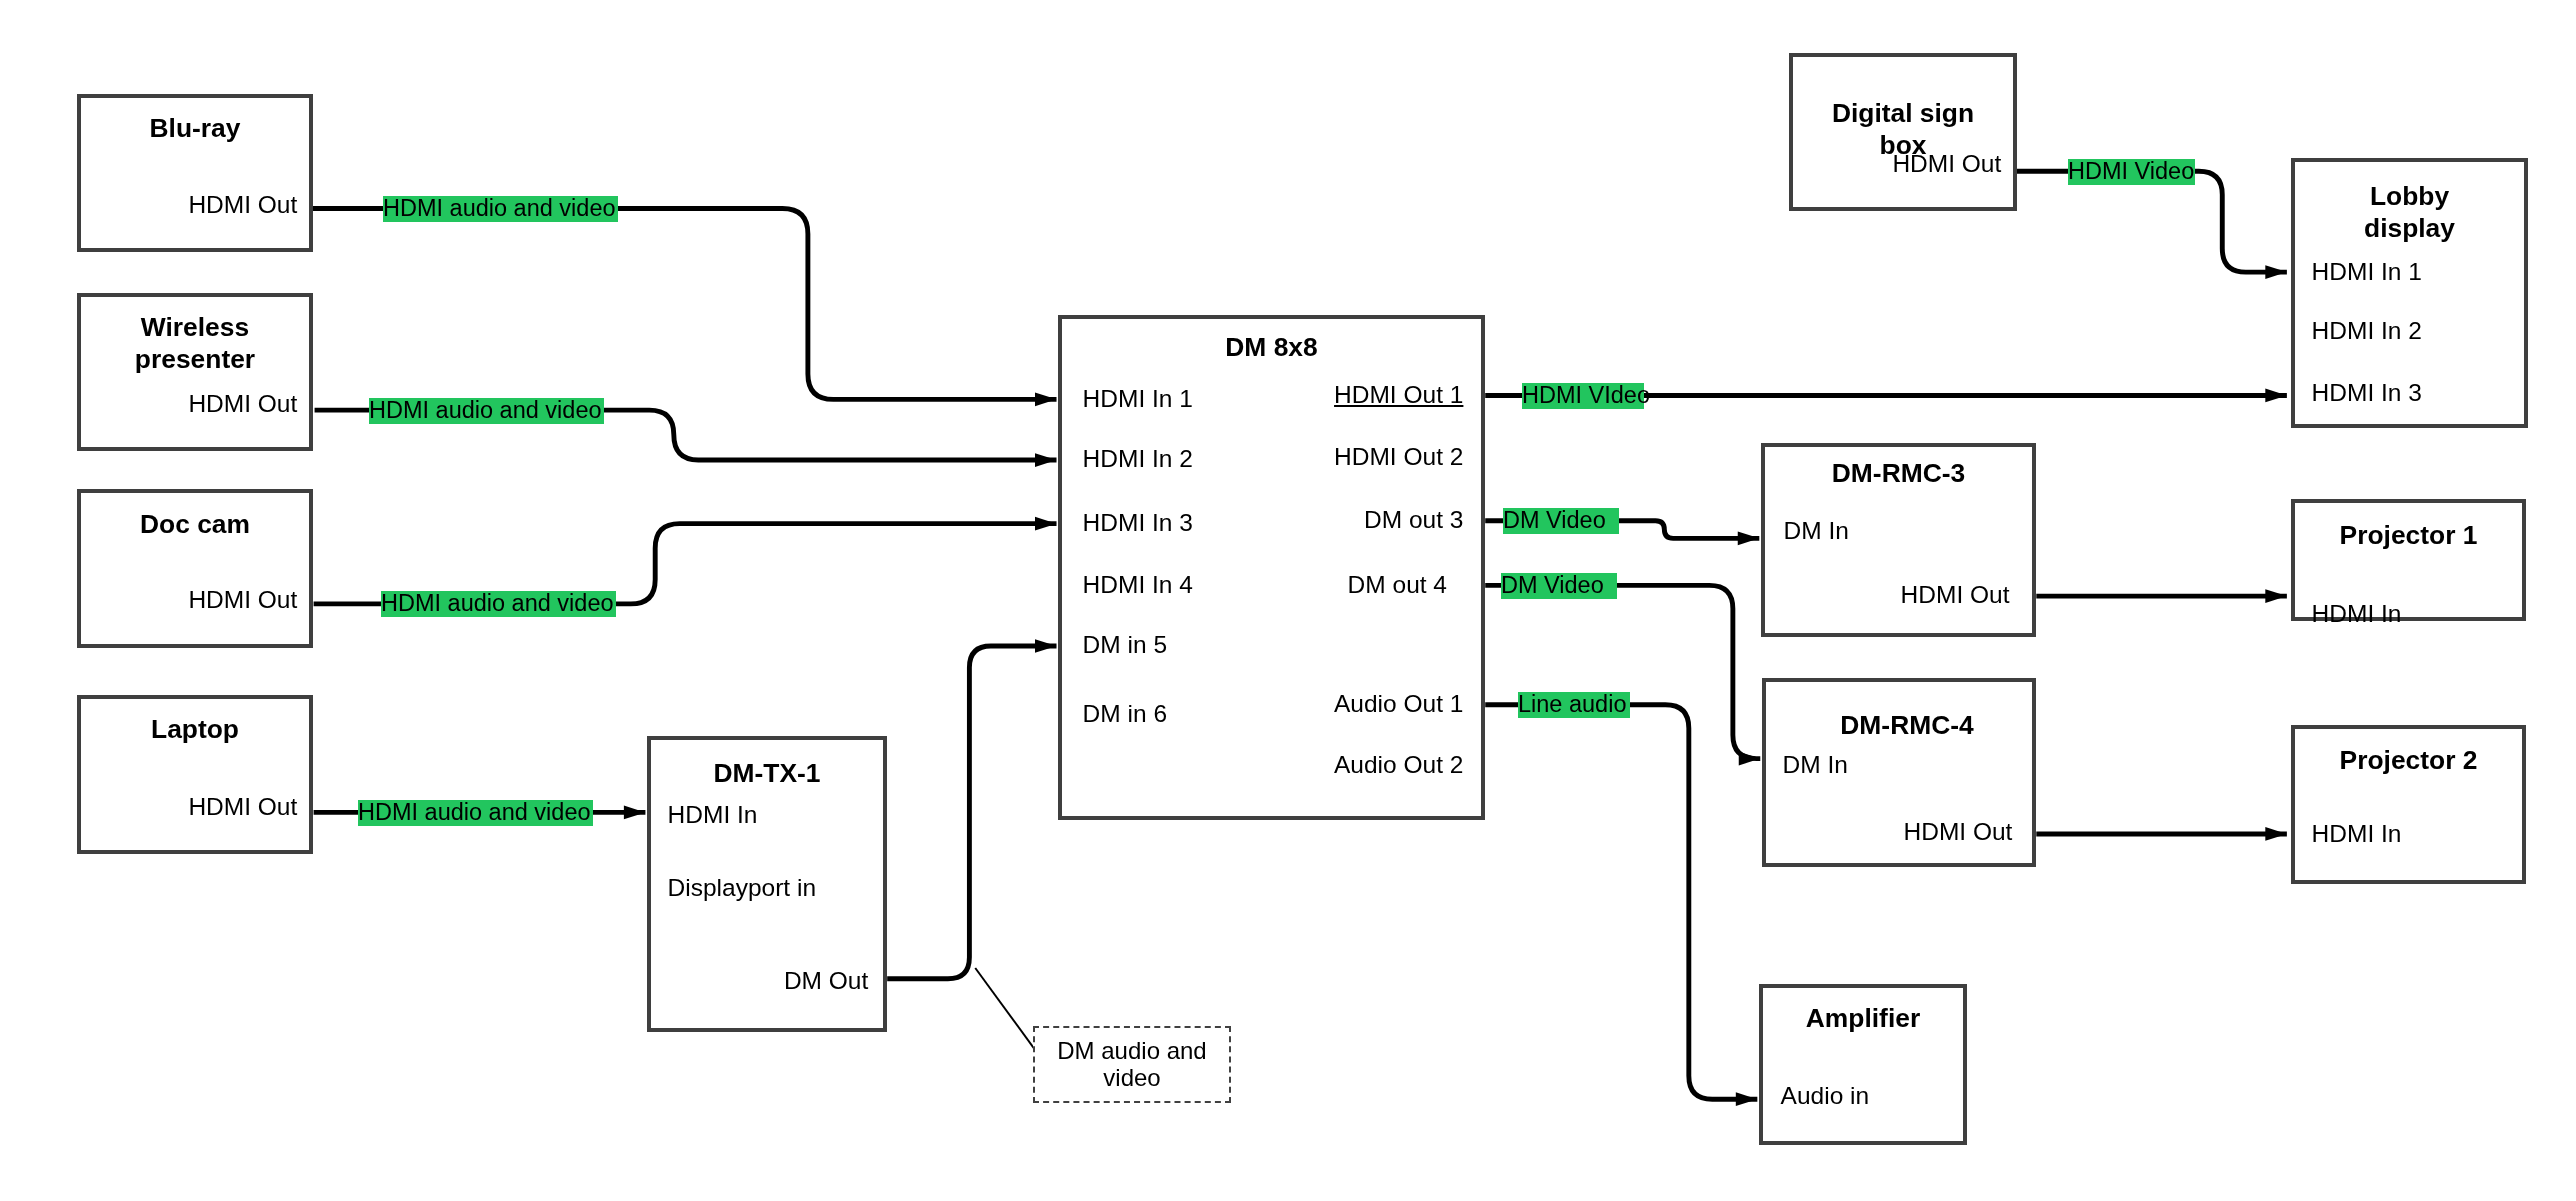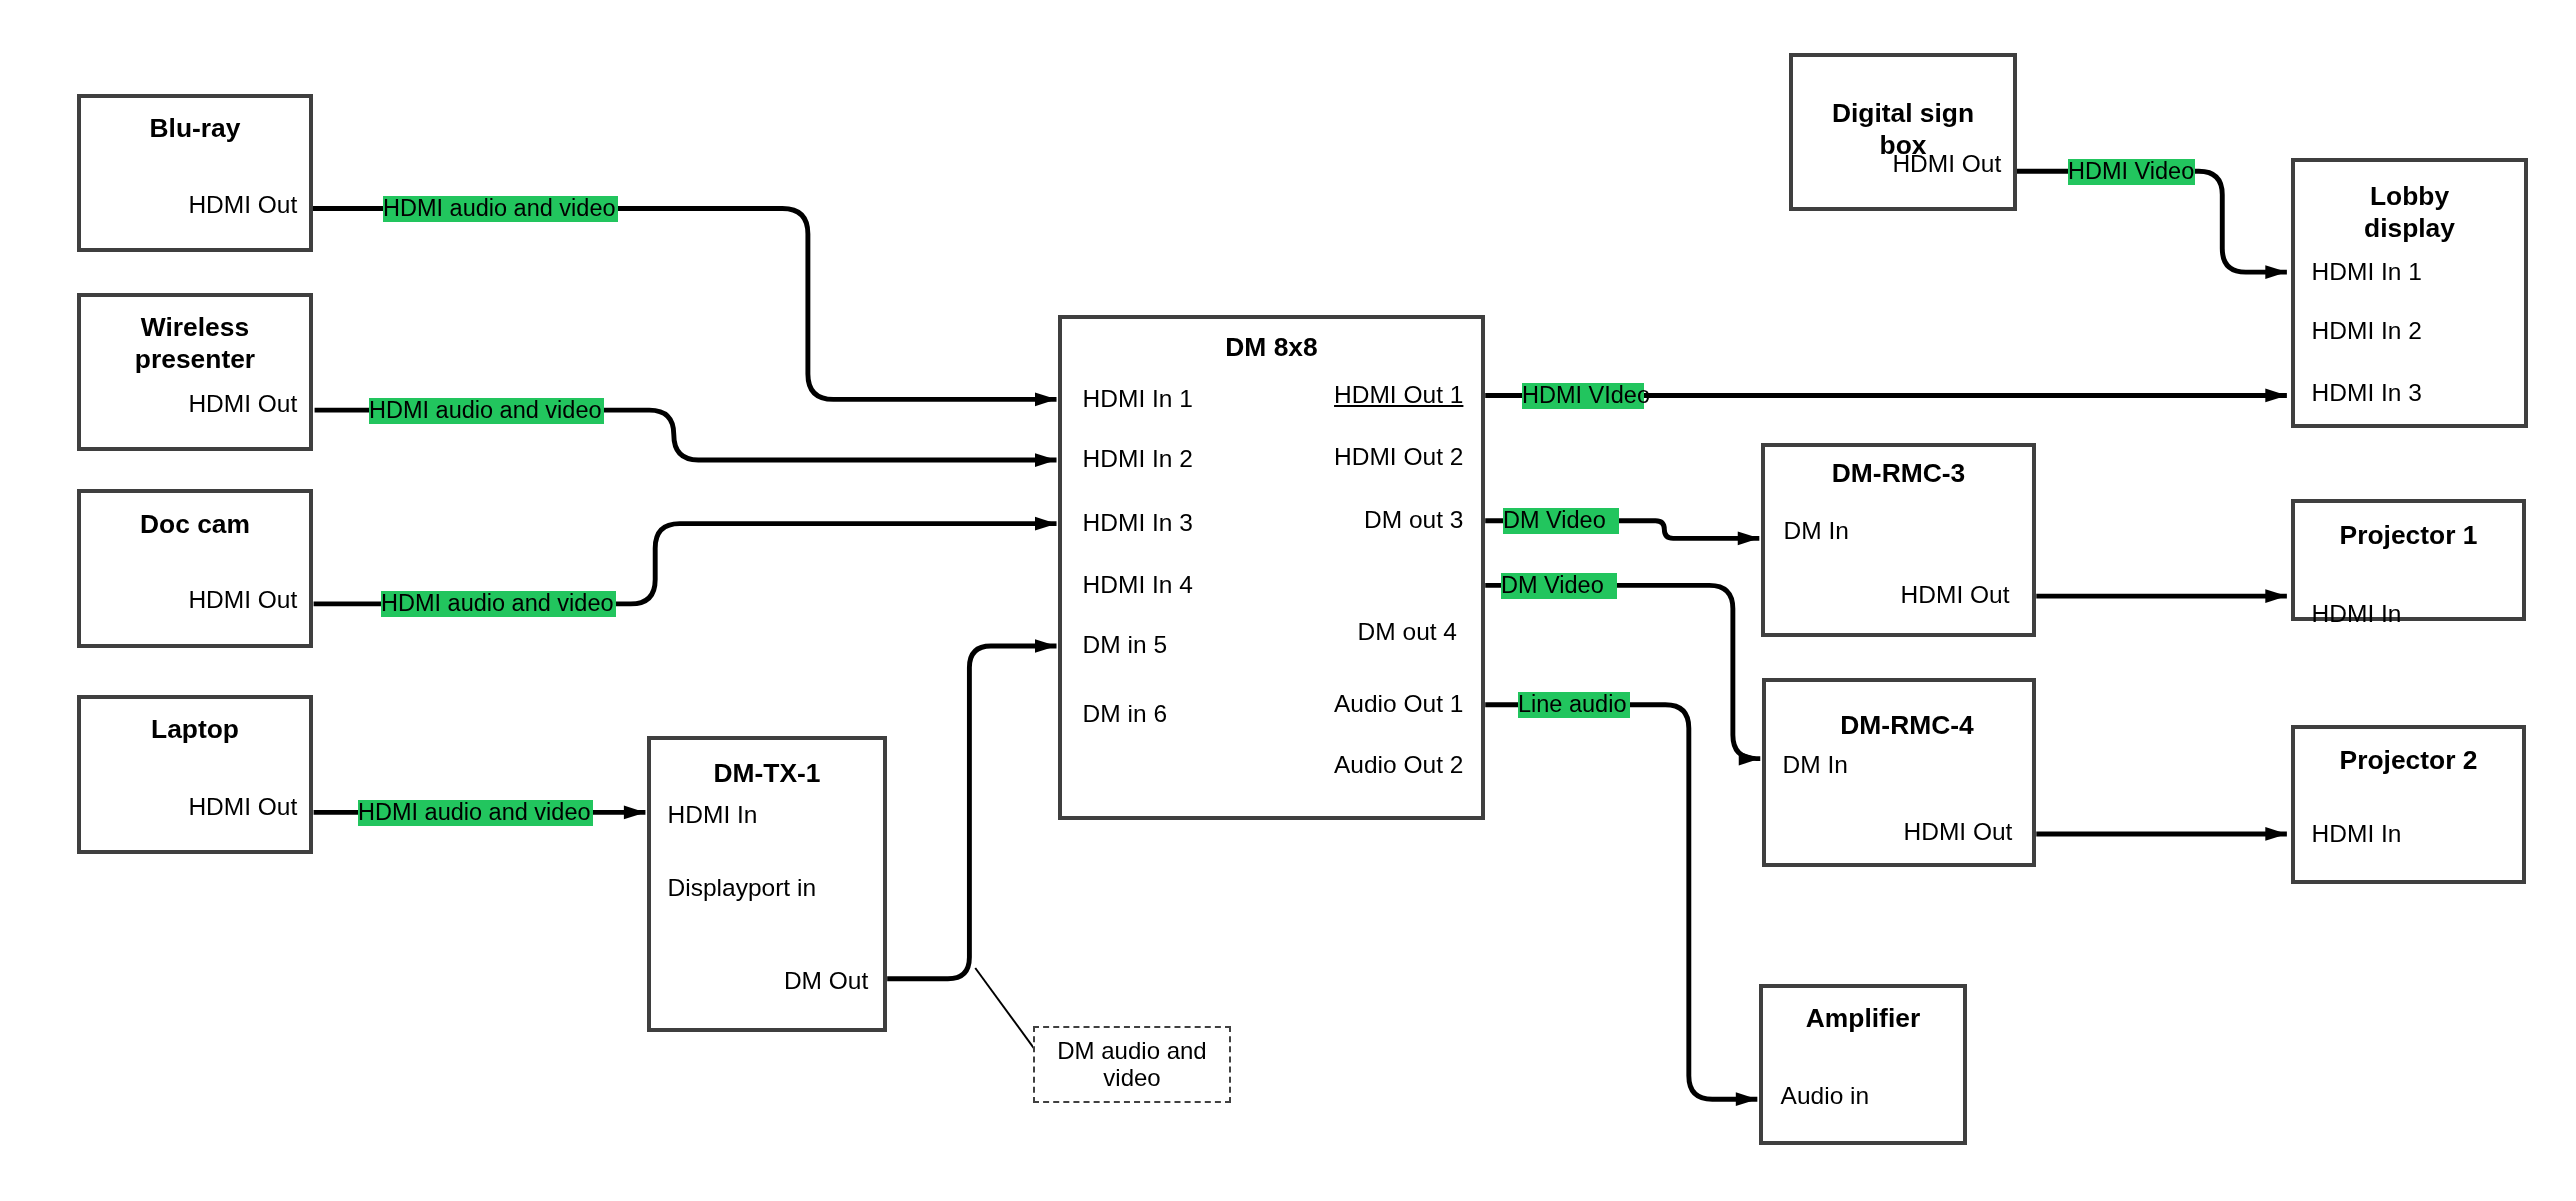--- a/index.html
+++ b/index.html
@@ -113,21 +113,21 @@
     <div class="title" style="top:11.7px;">DM 8x8</div>
     <div class="port pl" style="left:20.6px;top:67px;">HDMI In 1</div>
     <div class="port pl" style="left:20.6px;top:127px;">HDMI In 2</div>
     <div class="port pl" style="left:20.6px;top:191px;">HDMI In 3</div>
     <div class="port pl" style="left:20.6px;top:253px;">HDMI In 4</div>
     <div class="port pl" style="left:20.6px;top:313px;">DM in 5</div>
     <div class="port pl" style="left:20.6px;top:382px;">DM in 6</div>
     <div class="port pr" style="right:17.6px;top:63px;text-decoration:underline;">HDMI Out 1</div>
     <div class="port pr" style="right:17.6px;top:125px;">HDMI Out 2</div>
     <div class="port pr" style="right:17.6px;top:188px;">DM out 3</div>
-    <div class="port pr" style="right:24px;top:253px;margin-top:47px;">DM out 4</div>
+    <div class="port pr" style="right:34px;top:253px;">DM out 4</div>
     <div class="port pr" style="right:17.6px;top:372px;">Audio Out 1</div>
     <div class="port pr" style="right:17.6px;top:433px;">Audio Out 2</div>
   </div>
 
   <div class="node" style="left:1789px;top:53px;width:228px;height:158px;">
     <div class="title wrap" style="top:15.7px;width:166px;margin-top:24px;">Digital sign box</div>
     <div class="port pr" style="right:11.7px;top:94px;">HDMI Out</div>
   </div>
 
   <div class="node" style="left:2291px;top:158px;width:237px;height:270px;">

